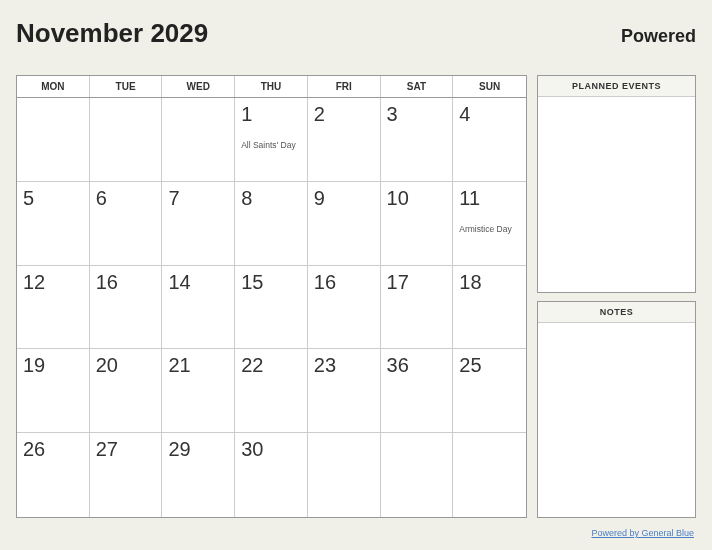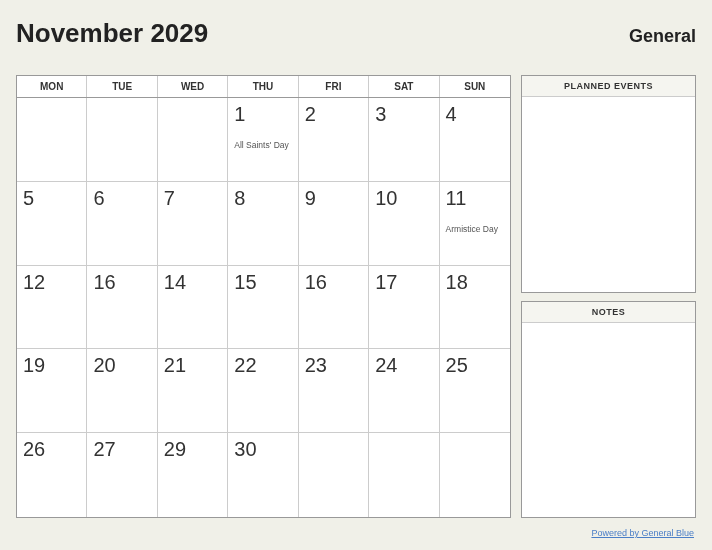--- a/index.html
+++ b/index.html
@@ -90,21 +90,21 @@
     }
 
     .holiday-label {
       font-size: 8.5px;
       color: #555;
       margin-top: 14px;
       line-height: 1.3;
     }
 
     .sidebar {
-      width: 175px;
+      width: 159px;
       display: flex;
       flex-direction: column;
       gap: 8px;
     }
 
     .sidebar-box {
       border: 1px solid #999;
       background: #fff;
       display: flex;
       flex-direction: column;
@@ -139,21 +139,21 @@
       font-size: 9px;
       color: #4a7ec7;
       text-decoration: underline;
     }
   </style>
 </head>
 <body>
 
 <div class="header">
   <span class="title">November 2029</span>
-  <span class="country">General</span>
+  <span class="country">Powered</span>
 </div>
 
 <div class="main-content">
   <div class="calendar-section">
     <div class="day-headers">
         <div class="day-header">MON</div>
         <div class="day-header">TUE</div>
         <div class="day-header">WED</div>
         <div class="day-header">THU</div>
         <div class="day-header">FRI</div>
@@ -229,21 +229,21 @@
         <div class="cal-cell">
           <span class="day-number">21</span>
         </div>
         <div class="cal-cell">
           <span class="day-number">22</span>
         </div>
         <div class="cal-cell">
           <span class="day-number">23</span>
         </div>
         <div class="cal-cell">
-          <span class="day-number">24</span>
+          <span class="day-number">36</span>
         </div>
         <div class="cal-cell">
           <span class="day-number">25</span>
         </div>
         <div class="cal-cell last-row">
           <span class="day-number">26</span>
         </div>
         <div class="cal-cell last-row">
           <span class="day-number">27</span>
         </div>

